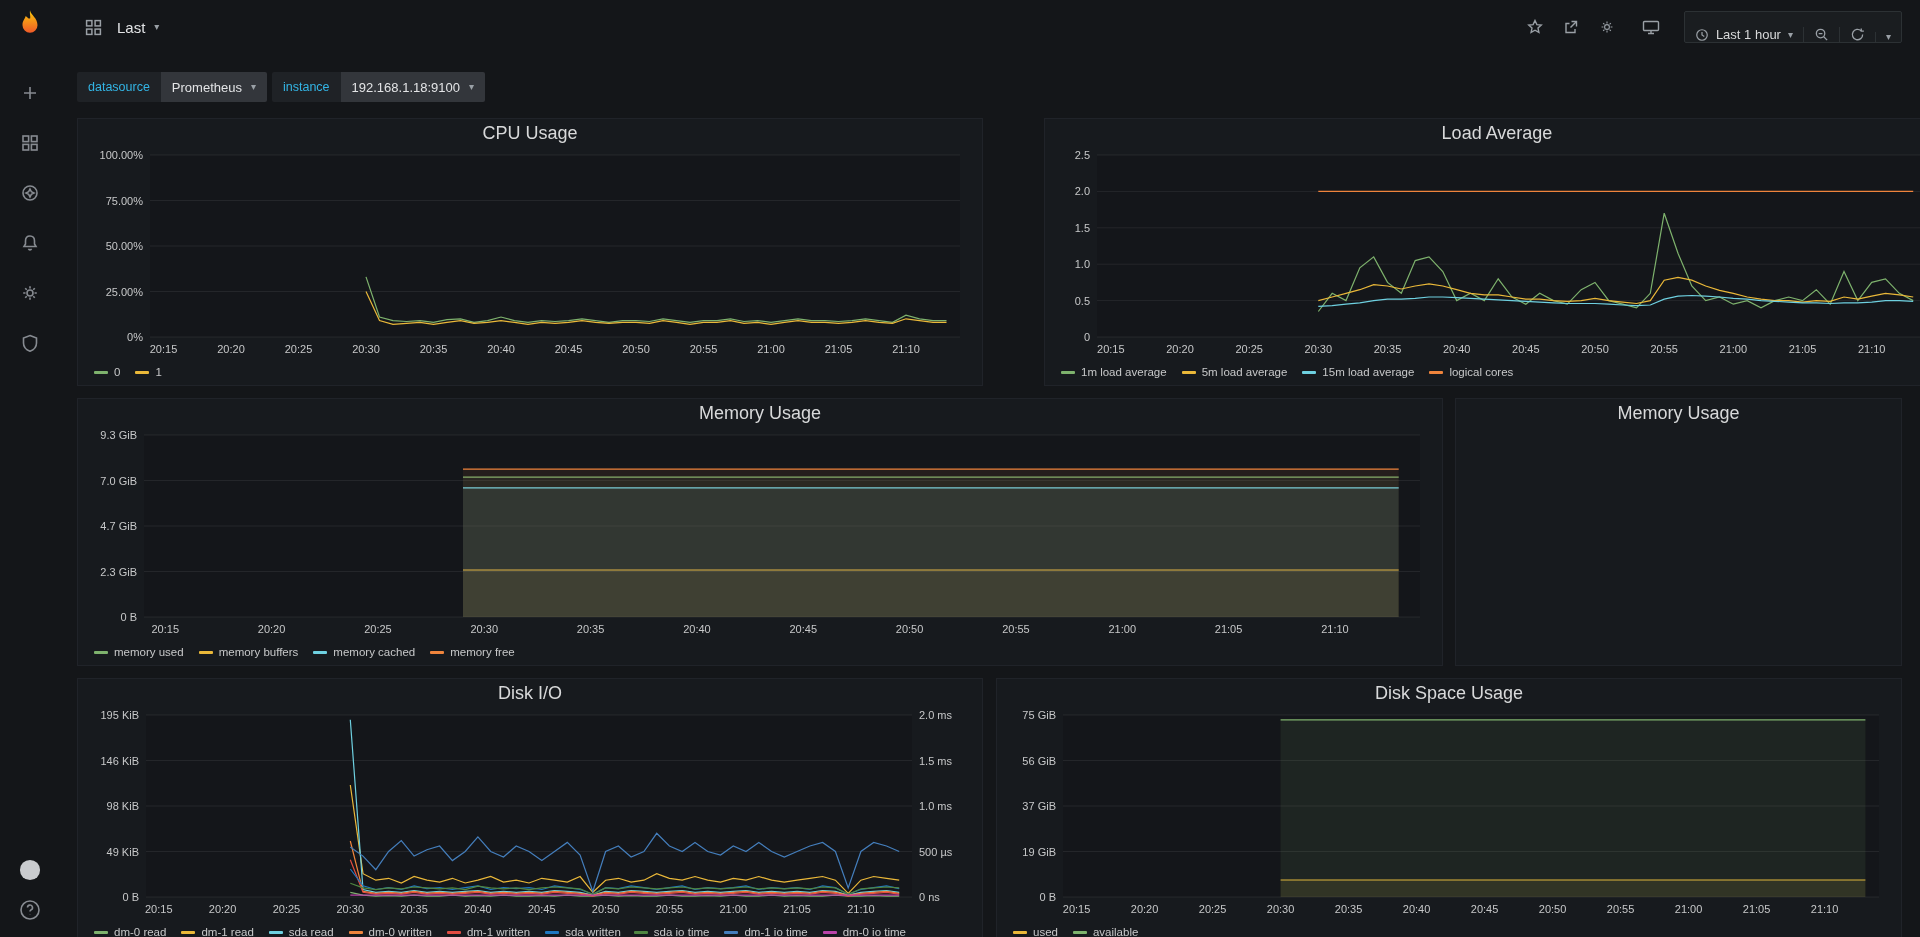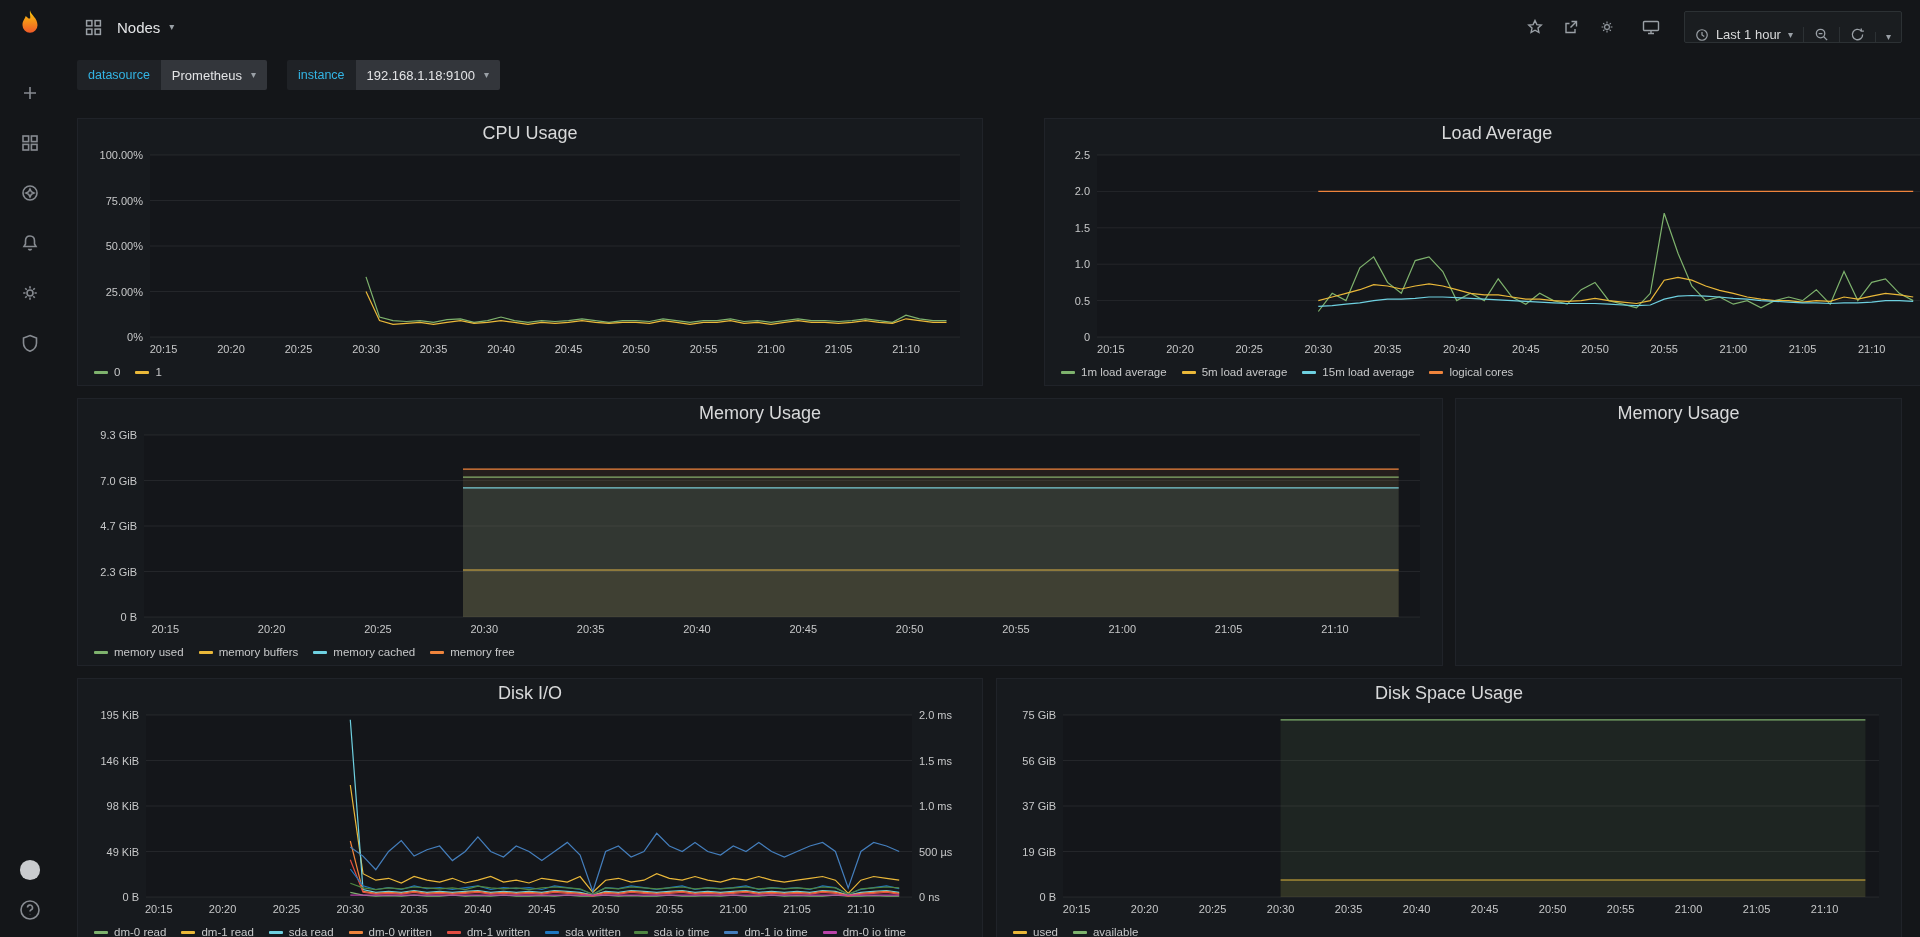--- a/index.html
+++ b/index.html
@@ -22,21 +22,21 @@
   .nav-title{font-size:15px;font-weight:500;color:#e3e4e6;cursor:pointer}
   .nav-right{margin-left:auto;display:flex;align-items:center;gap:6px}
   .nicon{width:30px;height:28px;display:flex;align-items:center;justify-content:center;cursor:pointer}
   .nicon svg{stroke:#9aa0a6;fill:none;stroke-width:1.4}
   .btn-group{display:flex;align-items:flex-end;border:1px solid #2c3134;border-radius:2px;background:#1a1d20;margin-left:12px;height:30px}
   .btn-seg{display:flex;align-items:center;gap:7px;padding:0 10px;cursor:pointer;border-left:1px solid #2c3134;font-size:13px;color:#d8d9da}
   .btn-seg:first-child{border-left:none}
   .btn-seg svg{stroke:#9aa0a6;fill:none;stroke-width:1.4}
   .caret{color:#9aa0a6;font-size:10px;line-height:1}
   
-  .submenu{position:absolute;left:77px;top:60px;height:30px;display:flex;gap:20px;z-index:5}
+  .submenu{position:absolute;left:77px;top:72px;height:30px;display:flex;gap:5px;z-index:5}
   .var-group{display:flex;align-items:stretch;height:30px;border-radius:2px;overflow:hidden}
   .var-label{display:flex;align-items:center;padding:0 11px;background:#1f2226;color:#33b5e5;font-size:12.5px}
   .var-value{display:flex;align-items:center;gap:9px;padding:0 11px;background:#33363b;color:#e3e4e6;font-size:13px;cursor:pointer}
   
   .panel{position:absolute;background:#171a1e;border:1px solid #202329;box-sizing:border-box}
   .panel-title{height:28px;line-height:28px;text-align:center;font-size:18px;font-weight:500;color:#d8d9da;cursor:pointer;white-space:nowrap}
   .chart{position:absolute;left:8px;right:8px;top:28px;bottom:26px}
   .chart.gauge{bottom:6px}
   .legend{position:absolute;left:16px;right:16px;bottom:3px;height:20px;display:flex;justify-content:space-between;align-items:center;
     font-size:11.5px;color:#c7c8c9;overflow:hidden}
@@ -118,21 +118,21 @@
 <div class="navbar">
   <div class="nav-left">
     <span class="nicon">
       <svg width="17" height="17" viewBox="0 0 16 16">
           <rect x="1.5" y="1.5" width="5" height="5"></rect>
           <rect x="9.5" y="1.5" width="5" height="5"></rect>
           <rect x="1.5" y="9.5" width="5" height="5"></rect>
           <rect x="9.5" y="9.5" width="5" height="5"></rect>
         </svg>
     </span>
-    <span class="nav-title">Nodes</span>
+    <span class="nav-title">Last</span>
     <span class="caret">▾</span>
   </div>
   <div class="nav-right">
     <span class="nicon">
       <svg width="16" height="16" viewBox="0 0 16 16">
           <path d="M8 1.5 L9.9 5.6 14.3 6.1 11 9.1 11.9 13.4 8 11.2 4.1 13.4 5 9.1 1.7 6.1 6.1 5.6 Z"></path>
         </svg>
     </span>
     <span class="nicon">
       <svg width="16" height="16" viewBox="0 0 16 16">

